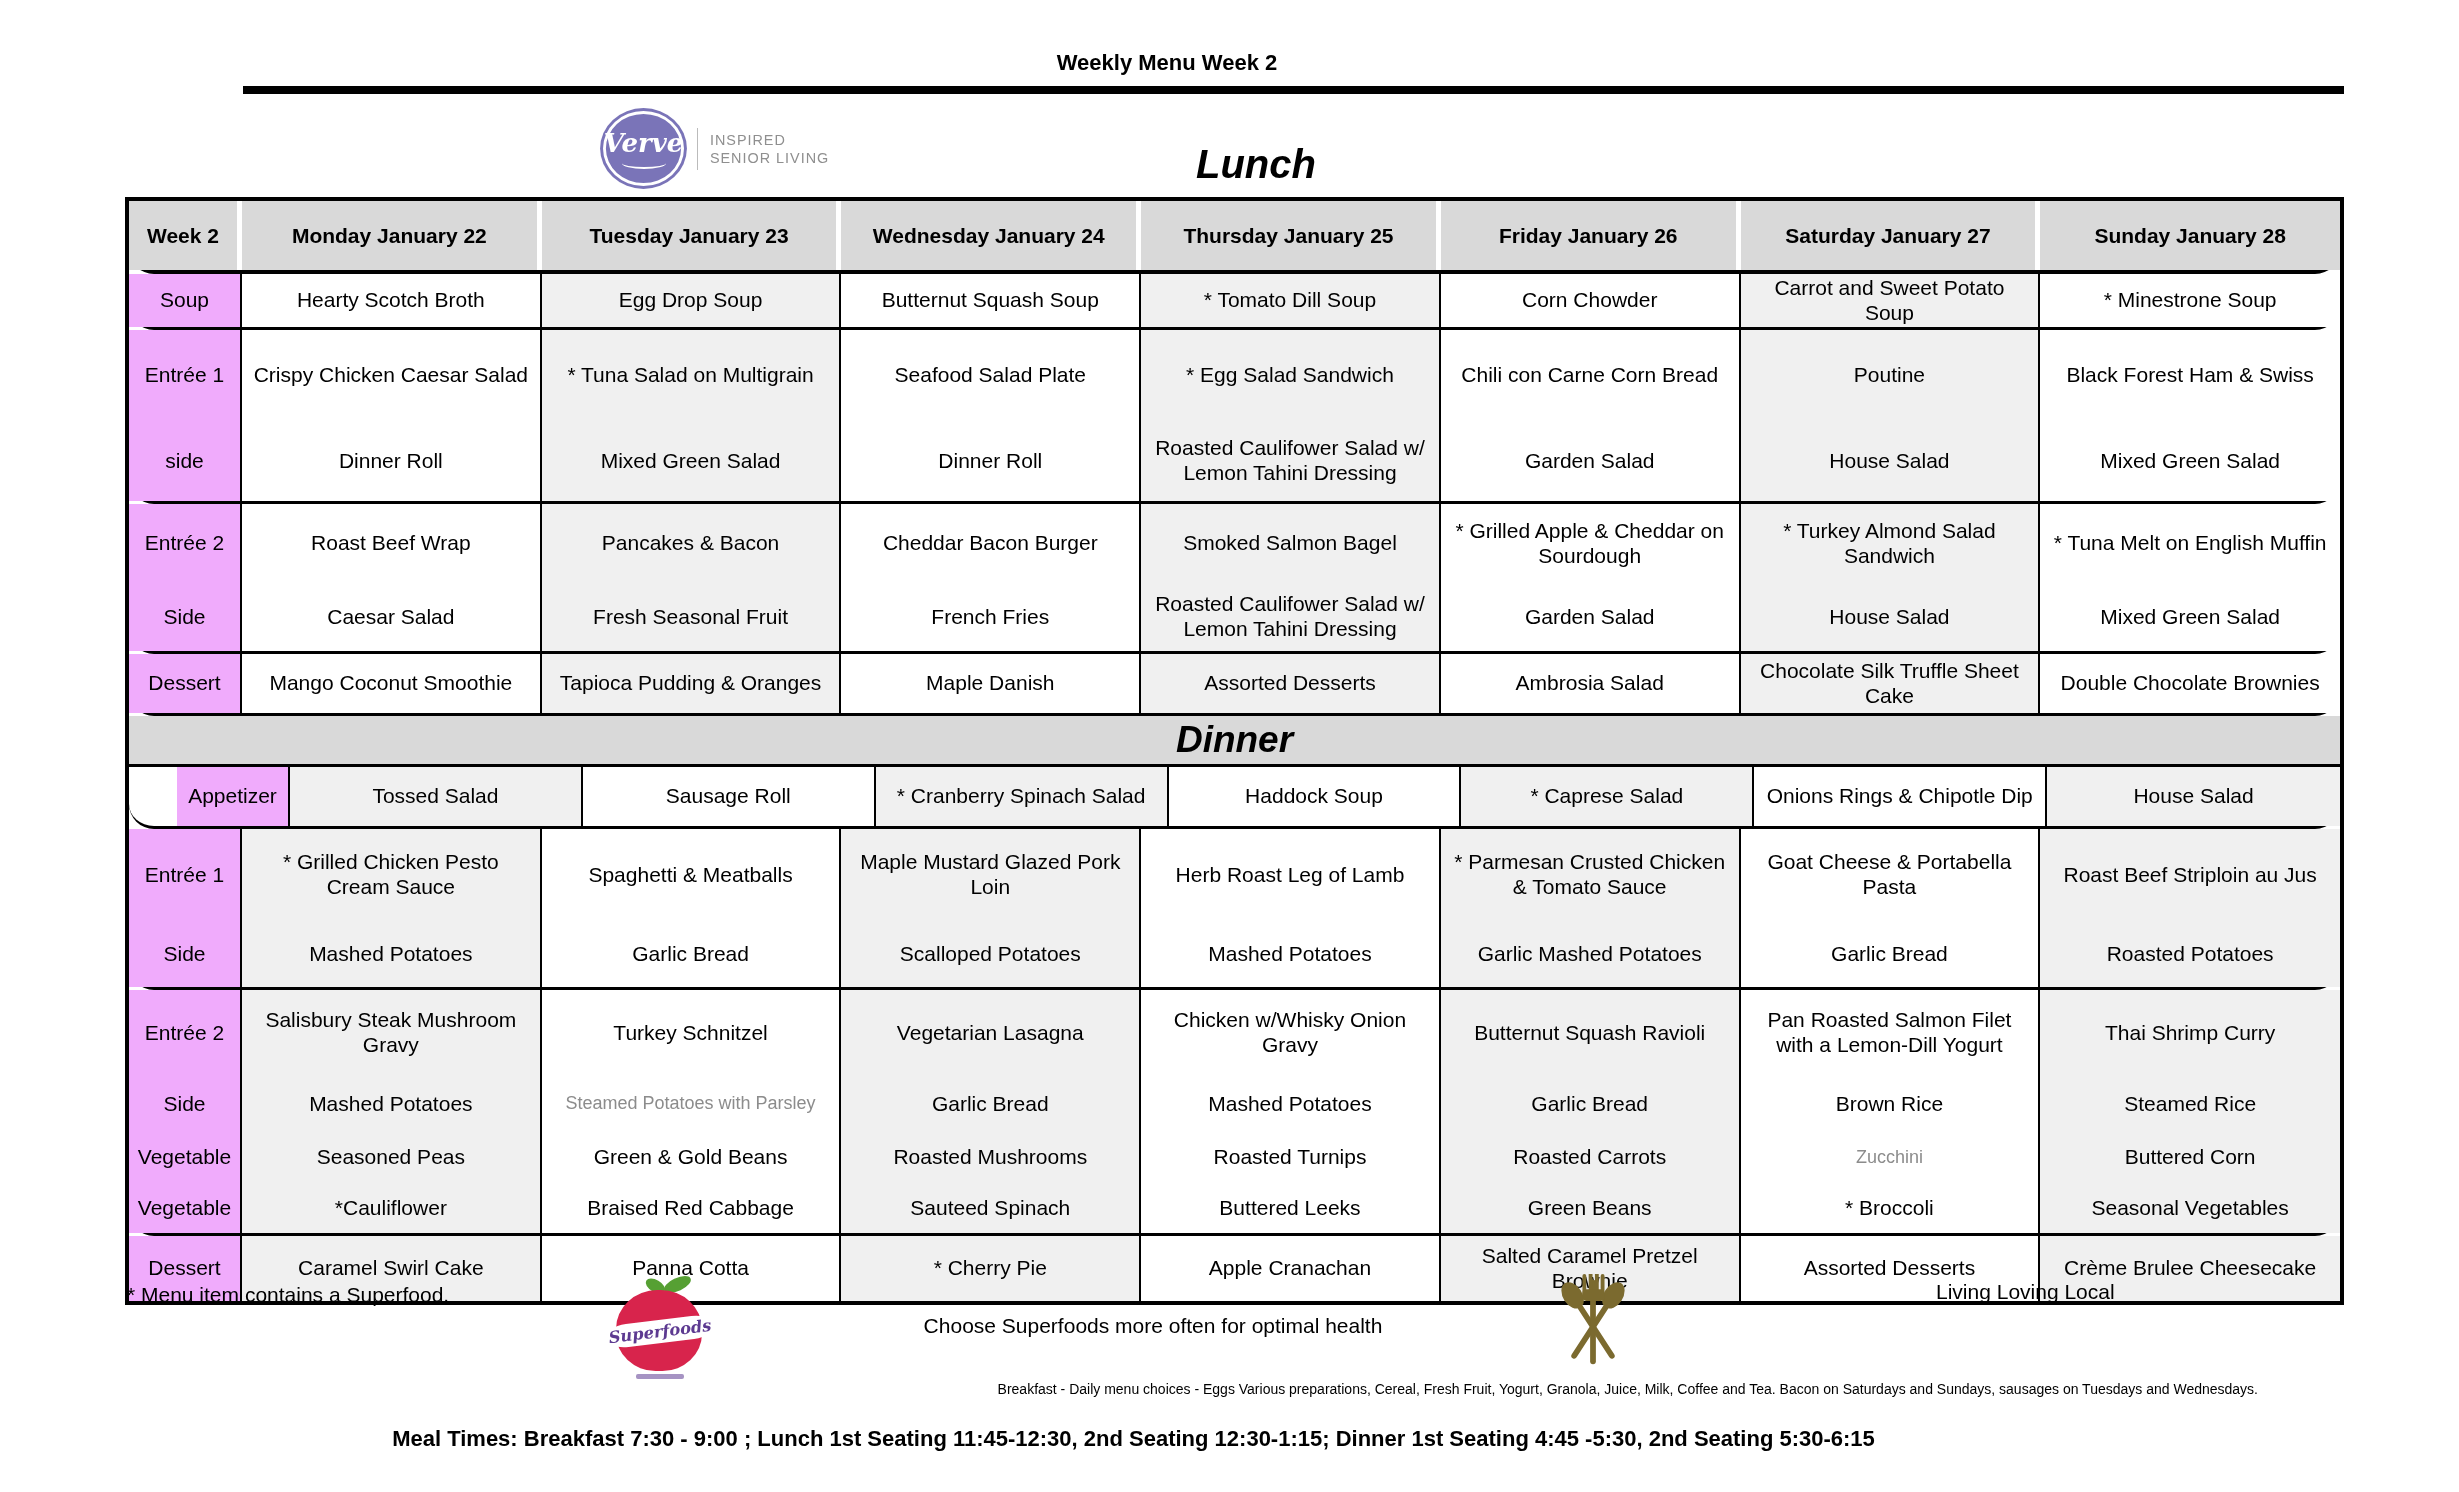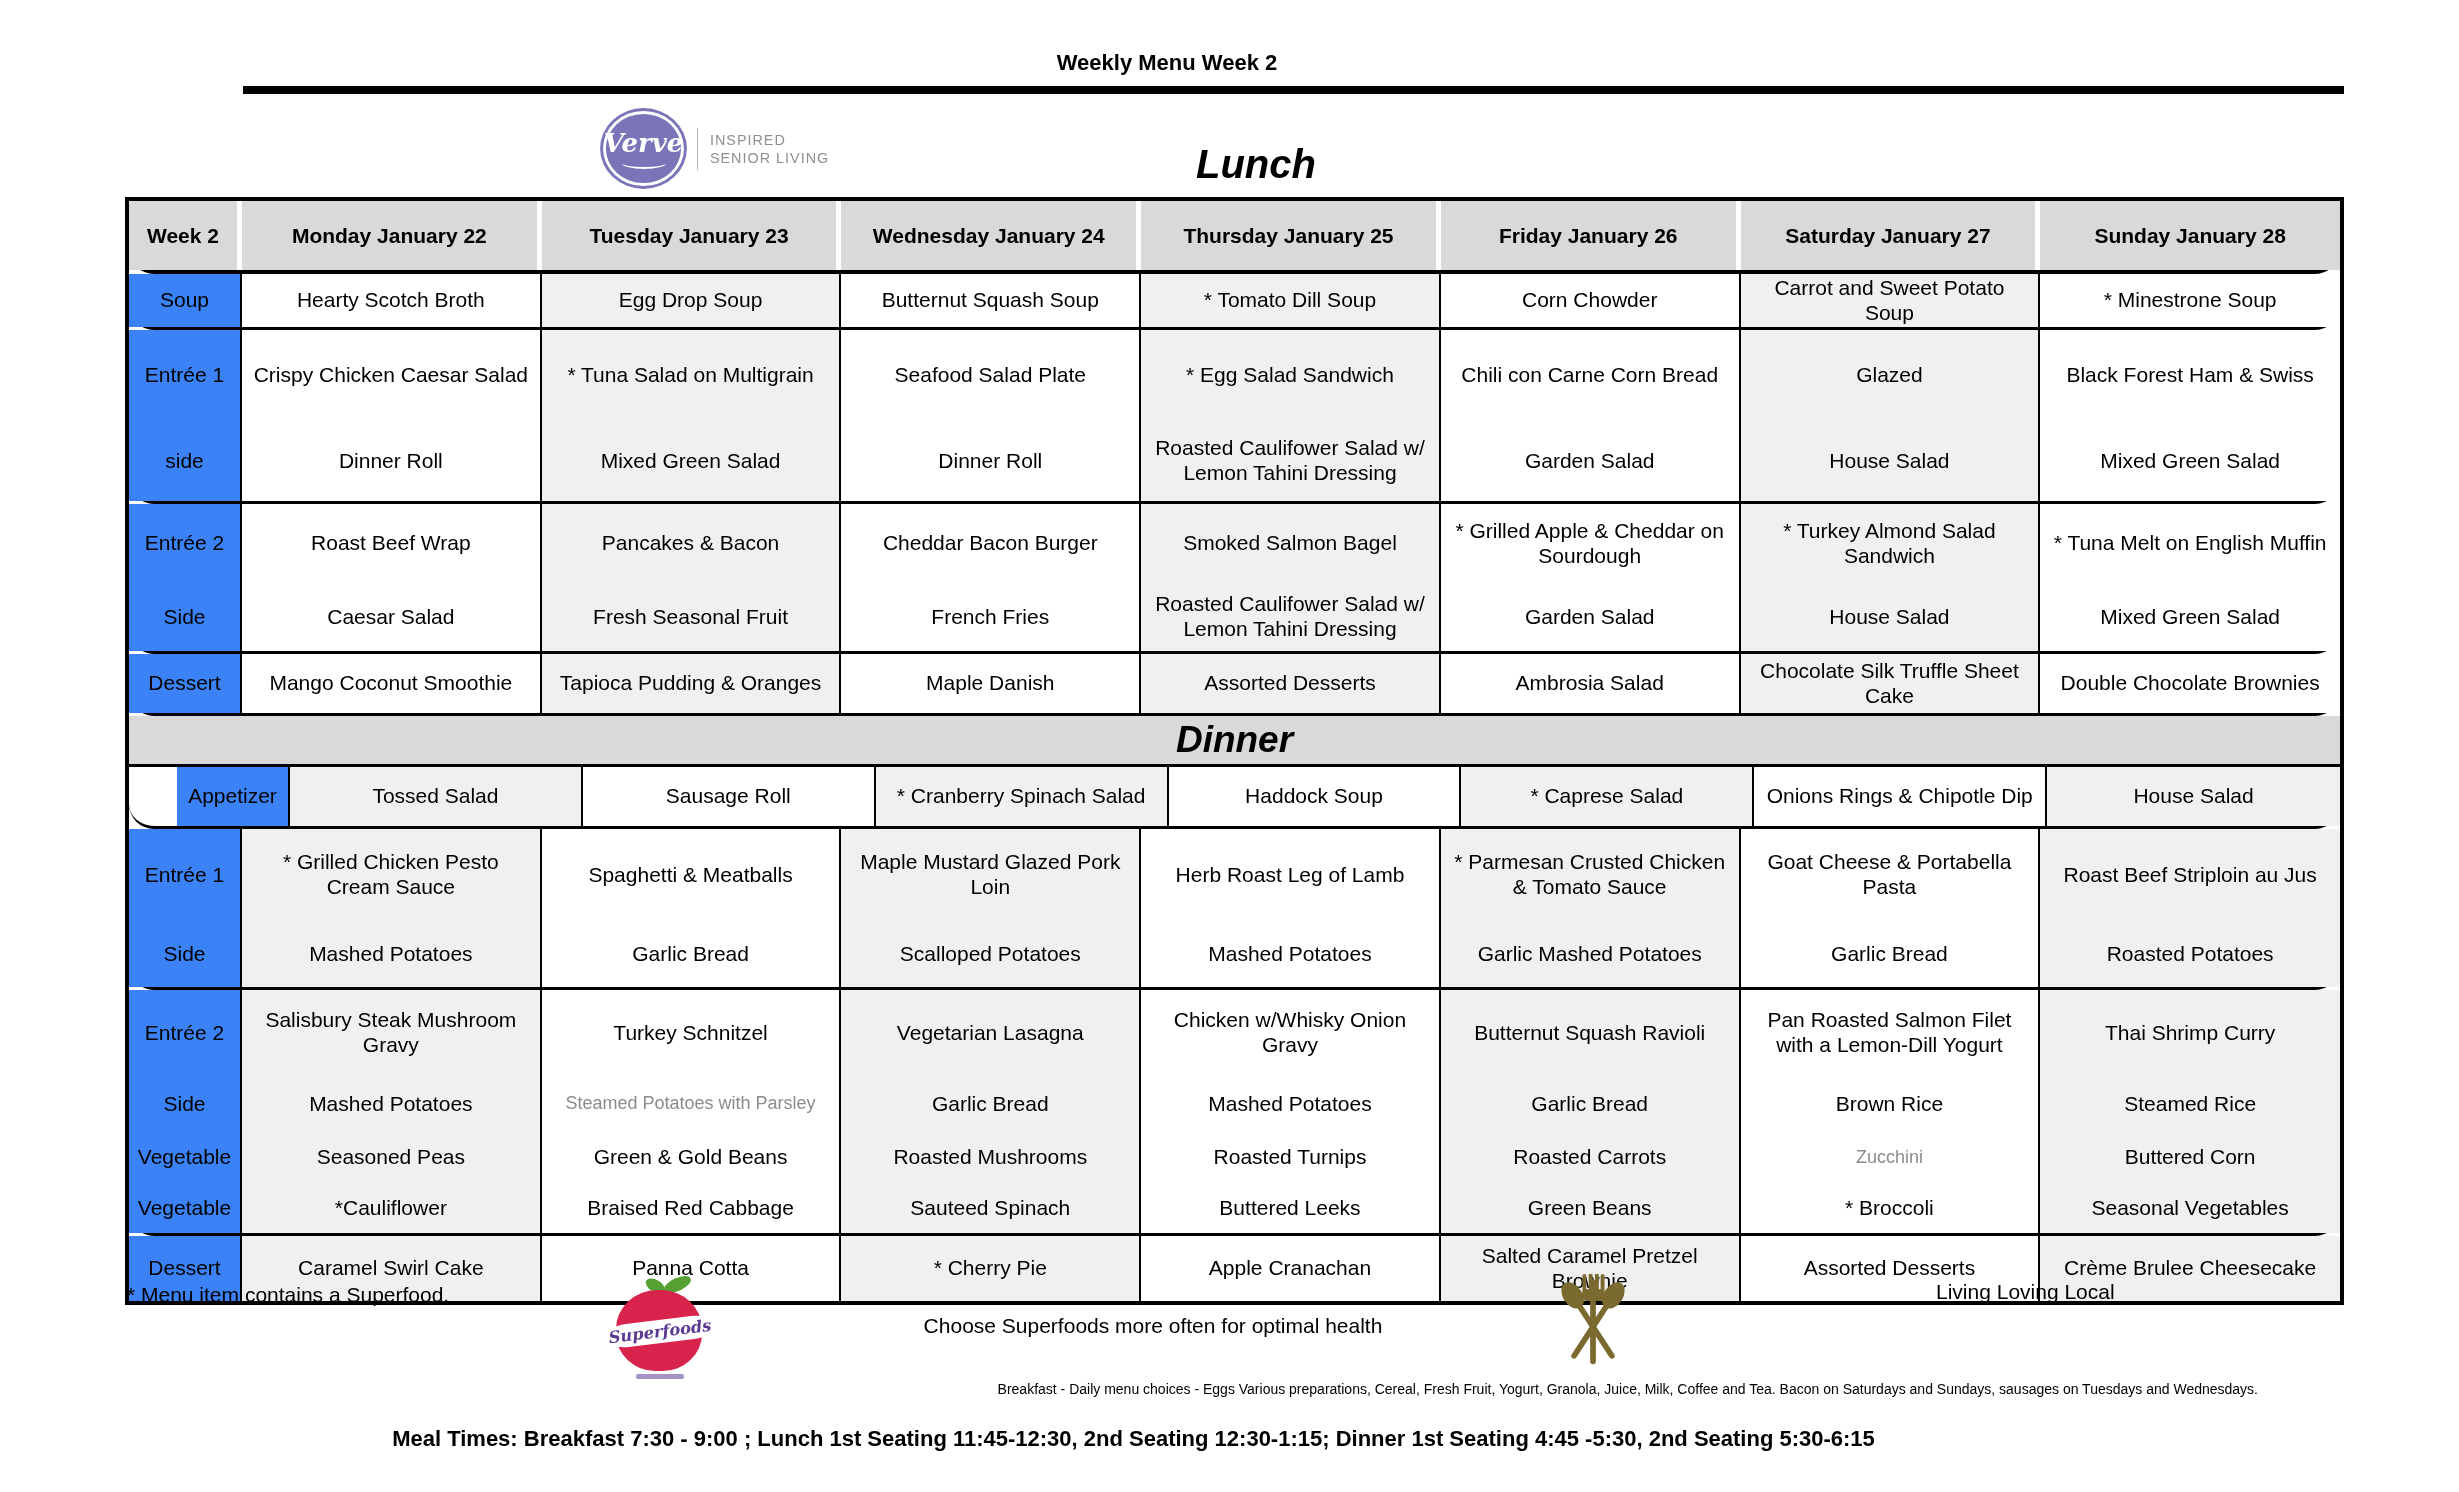--- a/index.html
+++ b/index.html
@@ -32,21 +32,21 @@
   .hrow{height:69px;border-bottom:4.8px solid #000;}
   .hcell{background:var(--header-bg,#d9d9d9);border-right:5.8px solid #fff;
          display:flex;align-items:center;justify-content:center;text-align:center;
          font-weight:bold;font-size:21px;}
   .hcell.last{border-right:none;text-align:center;}
   .cell{border-right:2.9px solid #000;background:#fff;
         display:flex;align-items:center;justify-content:center;text-align:center;
         padding:1.9px 9.6px;font-size:21px;line-height:1.18;box-sizing:border-box;}
   .cell.last{border-right:none;}
   .cell.shade{background:var(--shade-bg,#f0f0f0);}
-  .cell.label{background:#3b82f6;}
+  .cell.label{background:#f0abfc;}
   .cell.muted{color:var(--muted-text,#8c8c8c);font-size:18px;}
   .dinner-band{height:48px;background:var(--header-bg,#d9d9d9);border-bottom:3.8px solid #000;
                display:flex;align-items:center;justify-content:center;
                font-size:37px;font-weight:bold;font-style:italic;}
 
   
   .footnote{position:absolute;font-size:21px;}
   #superfood-note{left:127px;top:1283px;}
   #choose-note{left:865px;top:1314px;width:576px;text-align:center;}
   #living-note{left:1936px;top:1280px;}
@@ -116,21 +116,21 @@
           <div class="cell shade">Carrot and Sweet Potato Soup</div>
           <div class="cell last">* Minestrone Soup</div>
         </div>
         <div class="trow" style="height: 91px;">
           <div class="cell label">Entrée 1</div>
           <div class="cell">Crispy Chicken Caesar Salad</div>
           <div class="cell shade">* Tuna Salad on Multigrain</div>
           <div class="cell">Seafood Salad Plate</div>
           <div class="cell shade">* Egg Salad Sandwich</div>
           <div class="cell">Chili con Carne Corn Bread</div>
-          <div class="cell shade">Glazed</div>
+          <div class="cell shade">Poutine</div>
           <div class="cell last">Black Forest Ham &amp; Swiss</div>
         </div>
         <div class="trow tb" style="height: 80px;">
           <div class="cell label">side</div>
           <div class="cell">Dinner Roll</div>
           <div class="cell shade">Mixed Green Salad</div>
           <div class="cell">Dinner Roll</div>
           <div class="cell shade">Roasted Caulifower Salad w/ Lemon Tahini Dressing</div>
           <div class="cell">Garden Salad</div>
           <div class="cell shade">House Salad</div>

